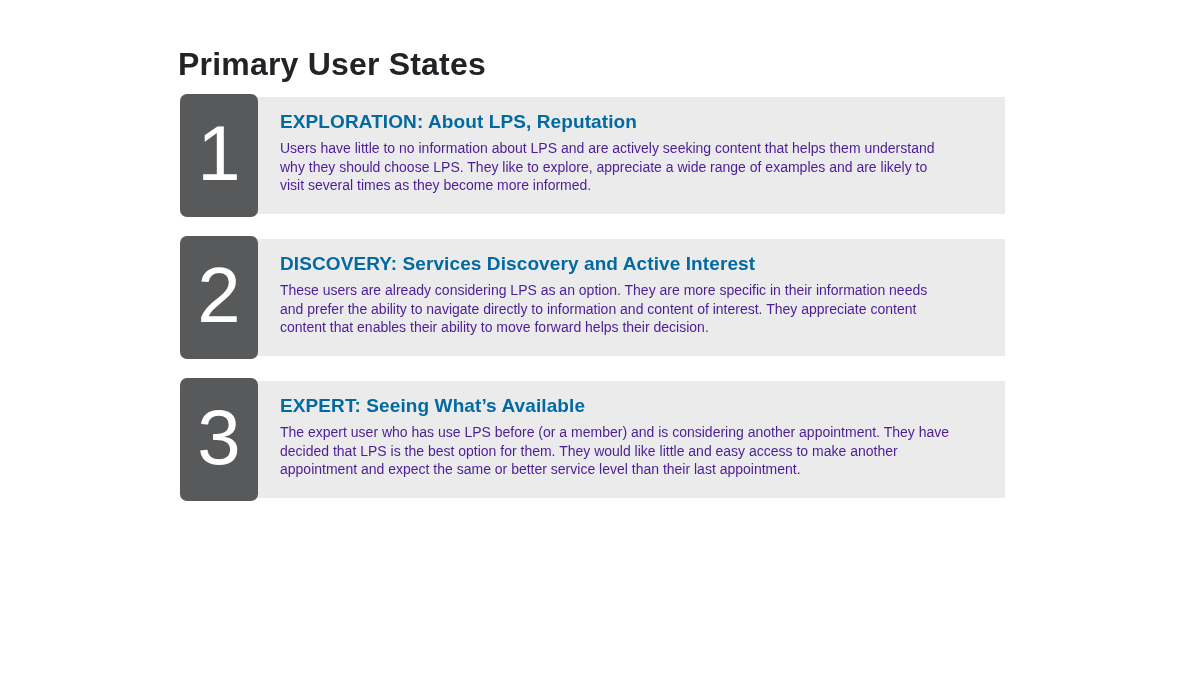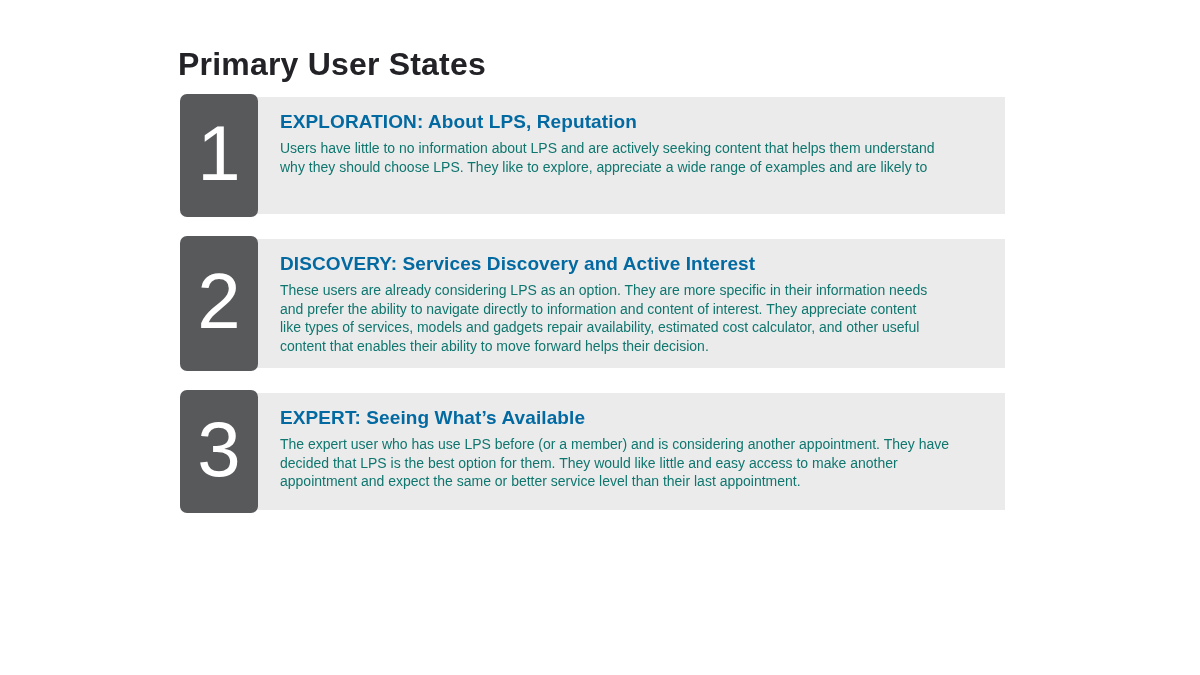--- a/index.html
+++ b/index.html
@@ -71,21 +71,21 @@
     font-size: 19px;
     line-height: 24px;
     font-weight: bold;
     color: #0369a1;
     margin: 0 0 5px 0;
     letter-spacing: 0.1px;
   }
   .card-body {
     font-size: 14px;
     line-height: 18.5px;
-    color: #0f766e;
+    color: #4c1d95;
   }
   .body-line {
     white-space: nowrap;
   }
 </style>
 </head>
 <body>
 
 <div class="page">
 
@@ -96,34 +96,34 @@
 
     <div class="card">
       <div class="numbox">
         <span class="digit">1</span>
       </div>
       <div class="panel">
         <div class="card-heading">EXPLORATION: About LPS, Reputation</div>
         <div class="card-body">
           <div class="body-line">Users have little to no information about LPS and are actively seeking content that helps them understand</div>
           <div class="body-line">why they should choose LPS. They like to explore, appreciate a wide range of examples and are likely to</div>
+          <div class="body-line">visit several times as they become more informed.</div>
         </div>
       </div>
     </div>
 
     <div class="card">
       <div class="numbox">
         <span class="digit">2</span>
       </div>
       <div class="panel">
         <div class="card-heading">DISCOVERY: Services Discovery and Active Interest</div>
         <div class="card-body">
           <div class="body-line">These users are already considering LPS as an option. They are more specific in their information needs</div>
           <div class="body-line">and prefer the ability to navigate directly to information and content of interest. They appreciate content</div>
-          <div class="body-line">like types of services, models and gadgets repair availability, estimated cost calculator, and other useful</div>
           <div class="body-line">content that enables their ability to move forward helps their decision.</div>
         </div>
       </div>
     </div>
 
     <div class="card">
       <div class="numbox">
         <span class="digit">3</span>
       </div>
       <div class="panel">

